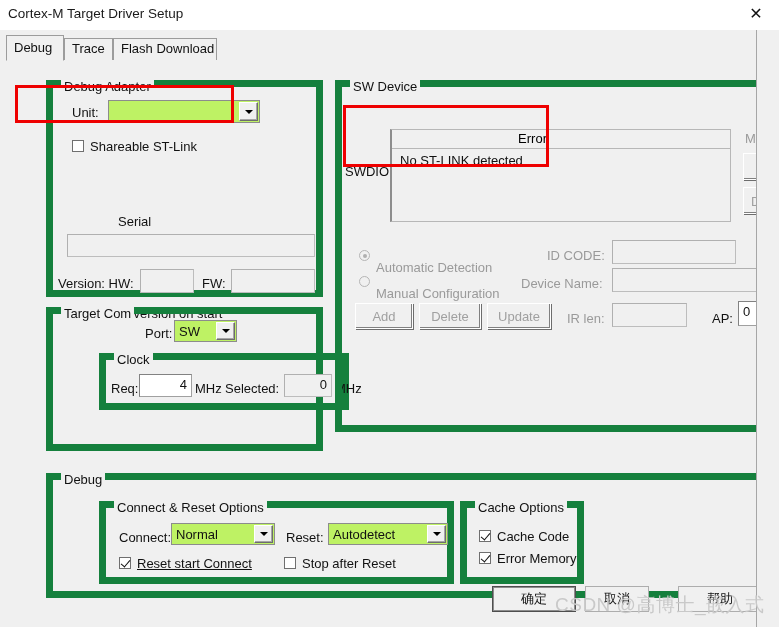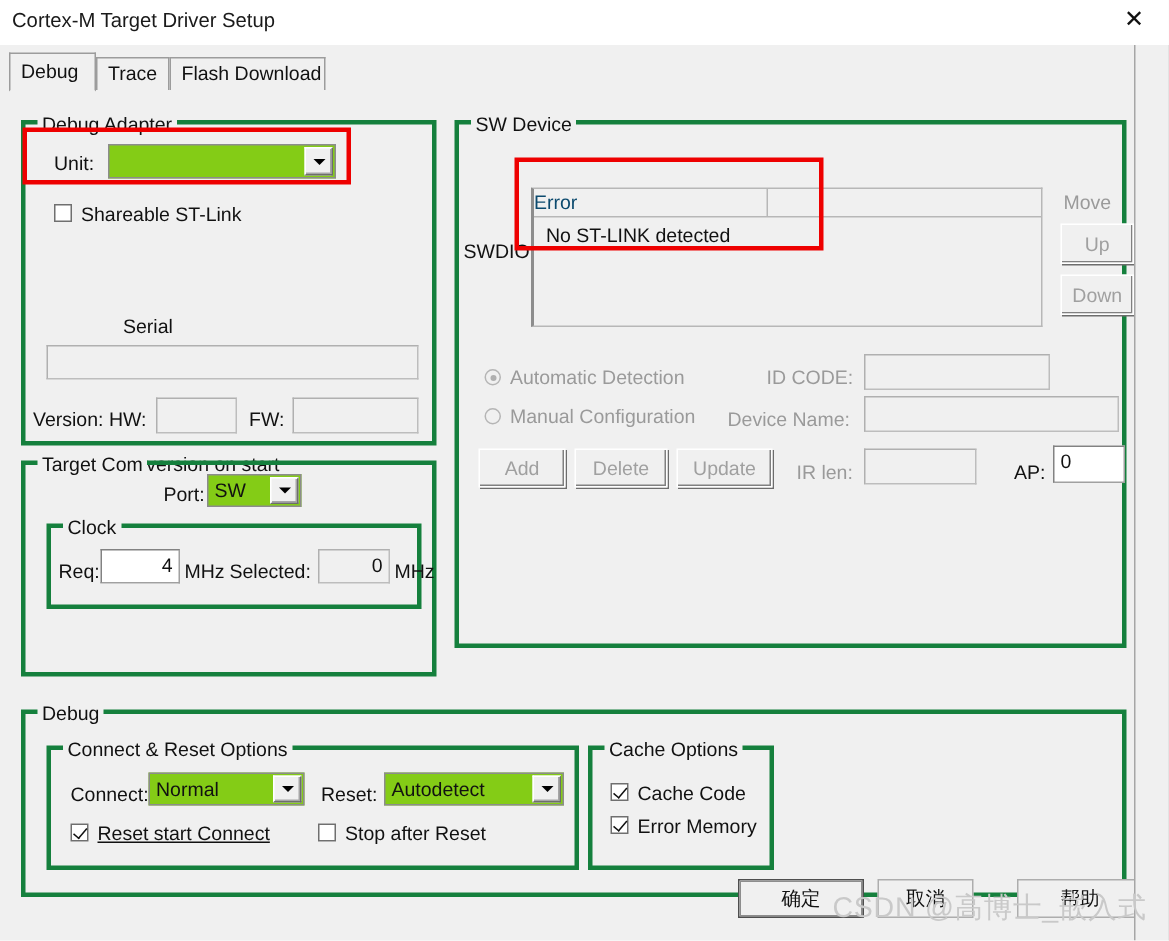--- a/index.html
+++ b/index.html
@@ -94,22 +94,23 @@
     line-height: 24px;
     background: #f0f0f0;
     border-bottom: 1px solid #f0f0f0;
     z-index: 3;
   }
 
   
   .group {
     position: absolute;
     box-sizing: border-box;
-    border: 3px solid #15803d;
+    border: 7px solid #15803d;
     background: transparent;
+    margin-left: 32px;
   }
   .group > .gtitle {
     position: absolute;
     top: -8px; left: 8px;
     background: #f0f0f0;
     padding: 0 3px;
     font-size: 13px;
     color: #111;
     white-space: nowrap;
   }
@@ -141,21 +142,21 @@
     background: #f0f0f0;
     border-color: #bdbdbd;
     border-top-color: #b0b0b0;
     border-left-color: #b0b0b0;
   }
   .txt.right { text-align: right; }
 
   .combo {
     position: absolute;
     box-sizing: border-box;
-    background: #84cc16;
+    background: #bef264;
     border: 1px solid #8c8c8c;
     font-size: 13px;
     color: #111;
     cursor: default;
   }
   .combo .cval {
     position: absolute;
     left: 4px; top: 50%;
     transform: translateY(-50%);
     white-space: nowrap;
@@ -257,43 +258,43 @@
     background: #f0f0f0;
   }
   .radio .rbox.sel::after {
     content: "";
     position: absolute;
     left: 2.5px; top: 2.5px;
     width: 4px; height: 4px;
     border-radius: 50%;
     background: #b0b0b0;
   }
-  .radio .rtext { position: absolute; left: 17px; top: 0; }
+  .radio .rtext { position: absolute; left: 17px; top: 12px; }
 
   
   .listwidget {
     position: absolute;
     box-sizing: border-box;
     background: #f0f0f0;
     border: 1px solid #b7b7b7;
     border-left: 2px solid #8d8d8d;
   }
   .listhdr {
     position: absolute;
     left: 0; right: 0; top: 0;
     height: 18px;
     border-bottom: 1px solid #b7b7b7;
   }
   .listhdr .hcell {
     position: absolute;
     top: 0; bottom: 0;
     font-size: 13px;
-    color: #0c4a6e;
+    color: #000000;
     line-height: 18px;
-    text-align: left;
+    text-align: right;
   }
   .listhdr .hsep {
     position: absolute;
     top: 0; bottom: 0;
     width: 1px;
     background: #b7b7b7;
   }
   .listrow {
     position: absolute;
     left: 8px;

